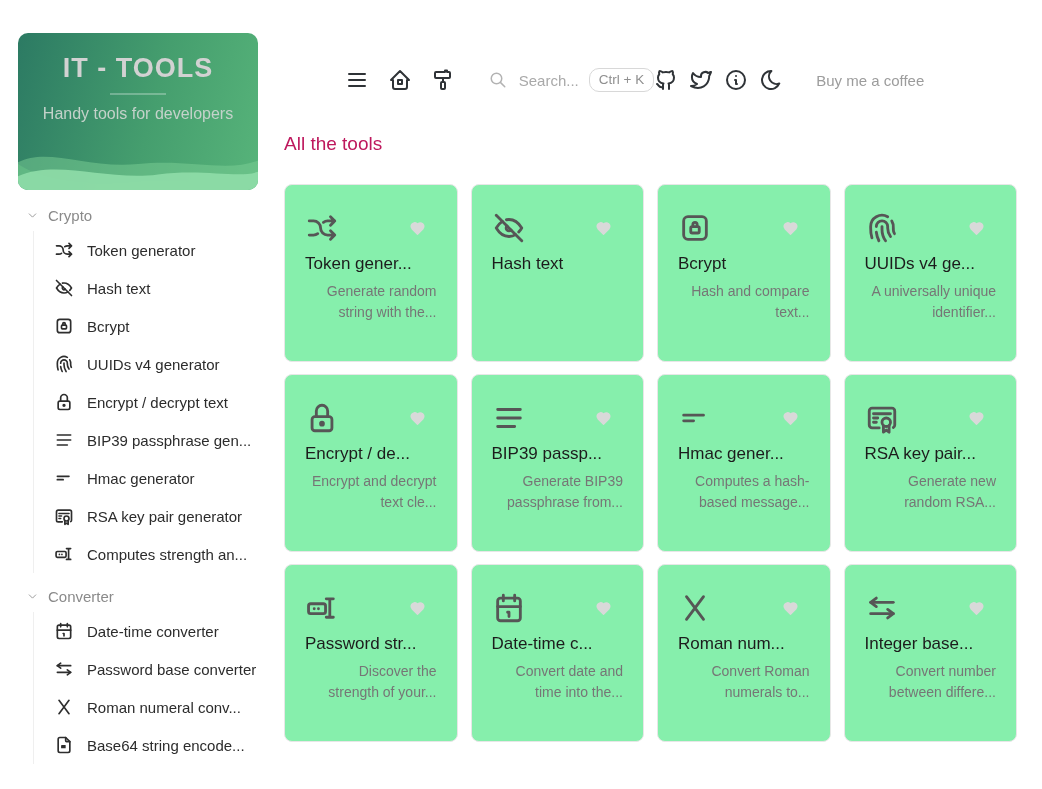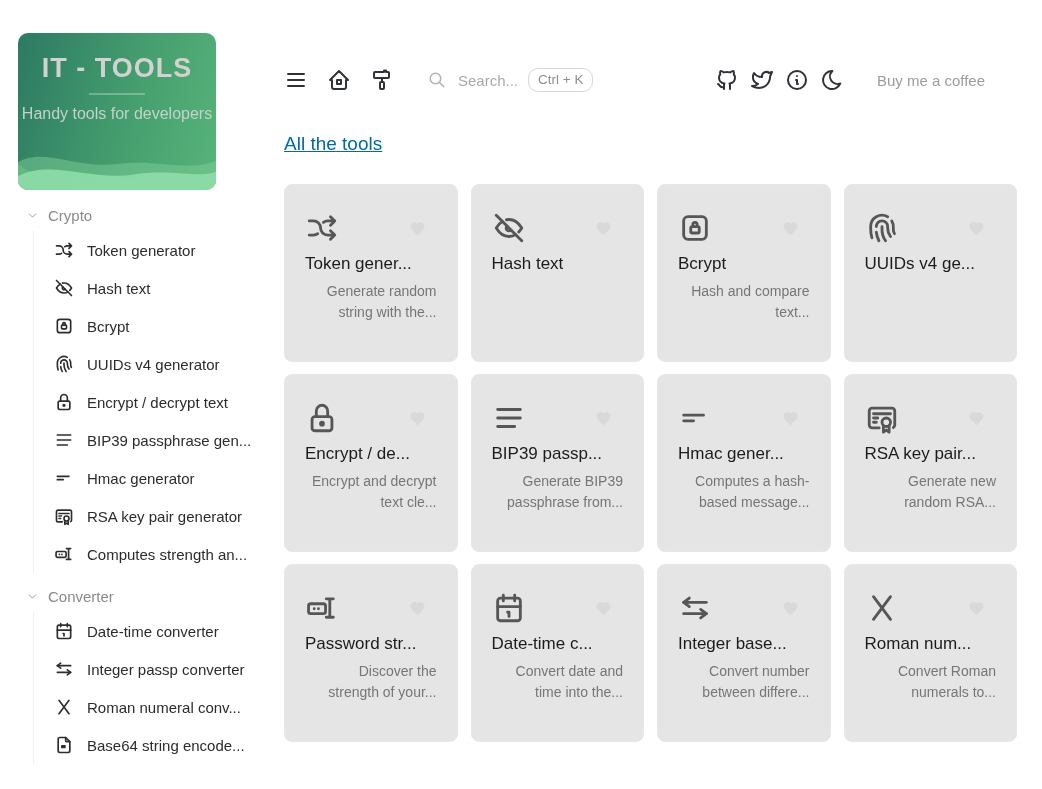--- a/index.html
+++ b/index.html
@@ -2,21 +2,21 @@
 <html style="--logo-grad-start: #2c7a63; --logo-grad-end: #57b47a; --card-border: #e7e7e7; --heart-color: #d9d9d9;"><head>
 <meta charset="utf-8">
 <style>
   * { margin:0; padding:0; box-sizing:border-box; }
   html,body { width:1042px; height:789px; background:#fff; overflow:hidden; }
   body { font-family:"Liberation Sans", sans-serif; color:#2e2e2e; }
   .app { display:flex; width:1042px; height:789px; }
 
   
   .sidebar { flex:0 0 268px; width:268px; }
-  .logo-card { position:relative; margin:33px 10px 0 18px; width:198px; height:157px;
+  .logo-card { position:relative; margin:33px 10px 0 18px; width:240px; height:157px;
     border-radius:10px; overflow:hidden;
     background:linear-gradient(105deg, var(--logo-grad-start,#2c7a63) 0%, #459e6e 55%, var(--logo-grad-end,#57b47a) 100%);
     cursor:pointer; }
   .logo-title { padding-top:20px; text-align:center; font-size:27px; font-weight:bold;
     letter-spacing:1px; color:#d2d2d2; }
   .logo-divider { width:56px; height:2px; margin:9px auto 10px; background:rgba(255,255,255,0.28); }
   .logo-sub { text-align:center; font-size:16px; color:#c4d2ca; }
   .logo-waves { position:absolute; left:0; bottom:0; width:100%; height:52px; display:block; }
 
   .nav { margin-top:10px; }
@@ -24,35 +24,35 @@
   .nav-section-header { display:flex; align-items:center; gap:9px; padding:7px 0 7px 26px;
     color:#8a8a8a; font-size:15px; cursor:pointer; }
   .chev { width:13px; height:13px; color:#9a9a9a; flex:0 0 13px; }
   .nav-items { margin-left:33px; border-left:1px solid #efefef; padding-left:20px; }
   .nav-item { display:flex; align-items:center; gap:13px; height:38px; font-size:15px;
     color:#2c2c2c; cursor:pointer; white-space:nowrap; overflow:hidden; }
   .nav-icon { width:20px; height:20px; color:#2e2e2e; flex:0 0 20px; }
 
   
   .main { flex:1 1 auto; padding:0 25px 0 16px; }
-  .topbar { display:flex; align-items:center; justify-content:space-between; margin-top:61px; height:38px; }
+  .topbar { display:flex; align-items:center; justify-content:center; margin-top:61px; height:38px; }
   .tb-left { display:flex; align-items:center; gap:19px; }
   .tb-right { display:flex; align-items:center; gap:11px; margin-right:32px; }
   .icon-btn { width:24px; height:24px; color:#2f3337; cursor:pointer; display:inline-block; }
   .search { display:flex; align-items:center; margin-left:15px; cursor:text; }
   .search-icon { width:18px; height:18px; color:#b3b3b3; }
   .search-placeholder { margin-left:12px; font-size:15px; color:#a9a9a9; }
   .kbd { margin-left:10px; border:1px solid #d8d8d8; border-radius:10px; padding:3px 9px 4px;
     font-size:13.5px; color:#8f8f8f; }
   .coffee { margin-left:22px; font-size:15px; color:#9c9c9c; cursor:pointer; }
 
-  .heading { margin-top:34px; font-size:19px; font-weight:normal; color:#0369a1;text-decoration:underline; }
+  .heading { margin-top:34px; font-size:19px; font-weight:normal; color:#be185d; }
 
   .grid { margin-top:29px; display:grid; grid-template-columns:repeat(4,1fr); gap:12px 13px; }
-  .card { position:relative; height:178px; background:#e5e5e5; border:1px solid var(--card-border,#e7e7e7);
+  .card { position:relative; height:178px; background:#86efac; border:1px solid var(--card-border,#e7e7e7);
     border-radius:8px; padding:26px 20px 0; cursor:pointer; }
   .card-icon { display:block; width:34px; height:34px; color:#565656; }
   .heart { position:absolute; top:35px; right:31px; width:17px; height:17px;
     color:var(--heart-color,#d9d9d9); cursor:pointer; }
   .card-title { margin-top:9px; font-size:17px; font-weight:500; color:#1c1c1c;
     white-space:nowrap; overflow:hidden; }
   .card-desc { margin-top:7px; font-size:14px; line-height:21px; color:#767676;text-align:right; }
 
   svg { width:100%; height:100%; display:block; }
 </style>
@@ -203,21 +203,21 @@
 
   <div class="nav-item">
     <span class="nav-icon">
                 <svg viewBox="0 0 24 24" fill="none" stroke="currentColor" stroke-width="2" stroke-linecap="round" stroke-linejoin="round">
                   <path d="M8 5L4 8l4 3"></path>
                   <path d="M4 8h16"></path>
                   <path d="M16 13l4 3-4 3"></path>
                   <path d="M4 16h16"></path>
                 </svg>
               </span>
-    <span class="nav-label">Integer passp converter</span>
+    <span class="nav-label">Password base converter</span>
   </div>
 
   <div class="nav-item">
     <span class="nav-icon">
                 <svg viewBox="0 0 24 24" fill="none" stroke="currentColor" stroke-width="2" stroke-linecap="round" stroke-linejoin="round">
                   <path d="M6 4l12 16M18 4L6 20"></path>
                 </svg>
               </span>
     <span class="nav-label">Roman numeral conv...</span>
   </div>
@@ -354,20 +354,21 @@
               <path d="M8 15a18 18 0 0 0 1.8 6"></path>
               <path d="M4.9 19a22 22 0 0 1-.9-7v-1a8 8 0 0 1 12-6.95"></path>
             </svg>
           </span>
     <span class="heart">
             <svg viewBox="0 0 24 24">
               <path d="M6.979 3.074a6 6 0 0 1 4.988 1.425l.037.033.034-.03a6 6 0 0 1 4.733-1.44l.246.036a6 6 0 0 1 3.364 10.008l-.18.185-.048.041-7.45 7.379a1 1 0 0 1-1.313.082l-.094-.082-7.493-7.422A6 6 0 0 1 6.979 3.074z" fill="currentColor"></path>
             </svg>
           </span>
     <div class="card-title">UUIDs v4 ge...</div>
+    <div class="card-desc">A universally unique identifier...</div>
   </div>
 
   <div class="card">
     <span class="card-icon">
             <svg viewBox="0 0 24 24" fill="none" stroke="currentColor" stroke-width="2" stroke-linecap="round" stroke-linejoin="round">
               <rect x="5" y="11" width="14" height="10" rx="2"></rect>
               <circle cx="12" cy="16" r="1"></circle>
               <path d="M8 11V7a4 4 0 0 1 8 0v4"></path>
             </svg>
           </span>
@@ -457,44 +458,44 @@
               <path d="M6.979 3.074a6 6 0 0 1 4.988 1.425l.037.033.034-.03a6 6 0 0 1 4.733-1.44l.246.036a6 6 0 0 1 3.364 10.008l-.18.185-.048.041-7.45 7.379a1 1 0 0 1-1.313.082l-.094-.082-7.493-7.422A6 6 0 0 1 6.979 3.074z" fill="currentColor"></path>
             </svg>
           </span>
     <div class="card-title">Date-time c...</div>
     <div class="card-desc">Convert date and time into the...</div>
   </div>
 
   <div class="card">
     <span class="card-icon">
             <svg viewBox="0 0 24 24" fill="none" stroke="currentColor" stroke-width="2" stroke-linecap="round" stroke-linejoin="round">
+              <path d="M6 4l12 16M18 4L6 20"></path>
+            </svg>
+          </span>
+    <span class="heart">
+            <svg viewBox="0 0 24 24">
+              <path d="M6.979 3.074a6 6 0 0 1 4.988 1.425l.037.033.034-.03a6 6 0 0 1 4.733-1.44l.246.036a6 6 0 0 1 3.364 10.008l-.18.185-.048.041-7.45 7.379a1 1 0 0 1-1.313.082l-.094-.082-7.493-7.422A6 6 0 0 1 6.979 3.074z" fill="currentColor"></path>
+            </svg>
+          </span>
+    <div class="card-title">Roman num...</div>
+    <div class="card-desc">Convert Roman numerals to...</div>
+  </div>
+
+  <div class="card">
+    <span class="card-icon">
+            <svg viewBox="0 0 24 24" fill="none" stroke="currentColor" stroke-width="2" stroke-linecap="round" stroke-linejoin="round">
               <path d="M8 5L4 8l4 3"></path>
               <path d="M4 8h16"></path>
               <path d="M16 13l4 3-4 3"></path>
               <path d="M4 16h16"></path>
             </svg>
           </span>
     <span class="heart">
             <svg viewBox="0 0 24 24">
               <path d="M6.979 3.074a6 6 0 0 1 4.988 1.425l.037.033.034-.03a6 6 0 0 1 4.733-1.44l.246.036a6 6 0 0 1 3.364 10.008l-.18.185-.048.041-7.45 7.379a1 1 0 0 1-1.313.082l-.094-.082-7.493-7.422A6 6 0 0 1 6.979 3.074z" fill="currentColor"></path>
             </svg>
           </span>
     <div class="card-title">Integer base...</div>
     <div class="card-desc">Convert number between differe...</div>
   </div>
-
-  <div class="card">
-    <span class="card-icon">
-            <svg viewBox="0 0 24 24" fill="none" stroke="currentColor" stroke-width="2" stroke-linecap="round" stroke-linejoin="round">
-              <path d="M6 4l12 16M18 4L6 20"></path>
-            </svg>
-          </span>
-    <span class="heart">
-            <svg viewBox="0 0 24 24">
-              <path d="M6.979 3.074a6 6 0 0 1 4.988 1.425l.037.033.034-.03a6 6 0 0 1 4.733-1.44l.246.036a6 6 0 0 1 3.364 10.008l-.18.185-.048.041-7.45 7.379a1 1 0 0 1-1.313.082l-.094-.082-7.493-7.422A6 6 0 0 1 6.979 3.074z" fill="currentColor"></path>
-            </svg>
-          </span>
-    <div class="card-title">Roman num...</div>
-    <div class="card-desc">Convert Roman numerals to...</div>
-  </div>
 </div>
   </main>
 </div>
 
 </body></html>

